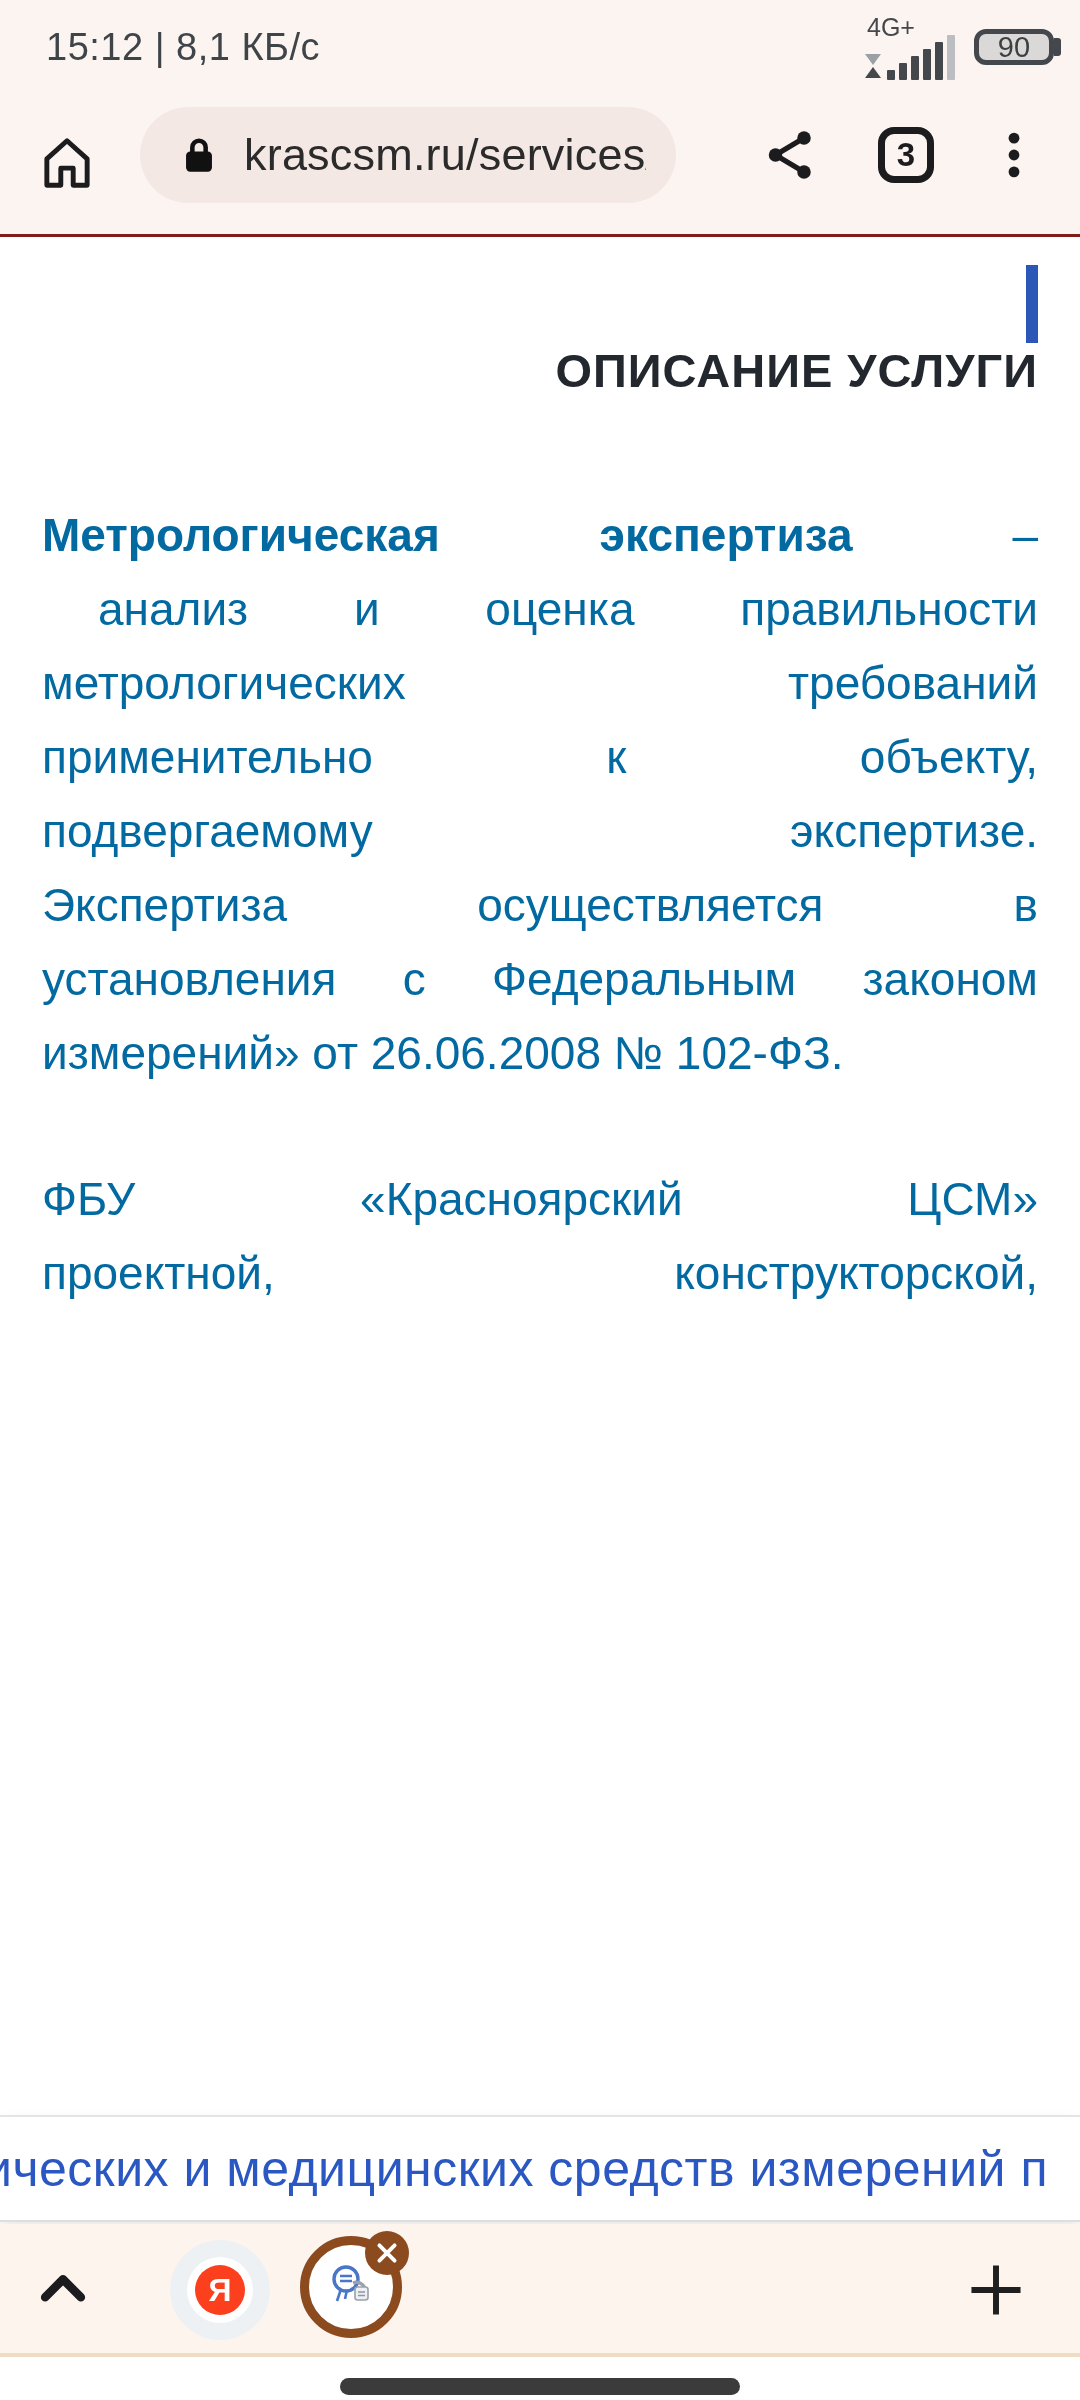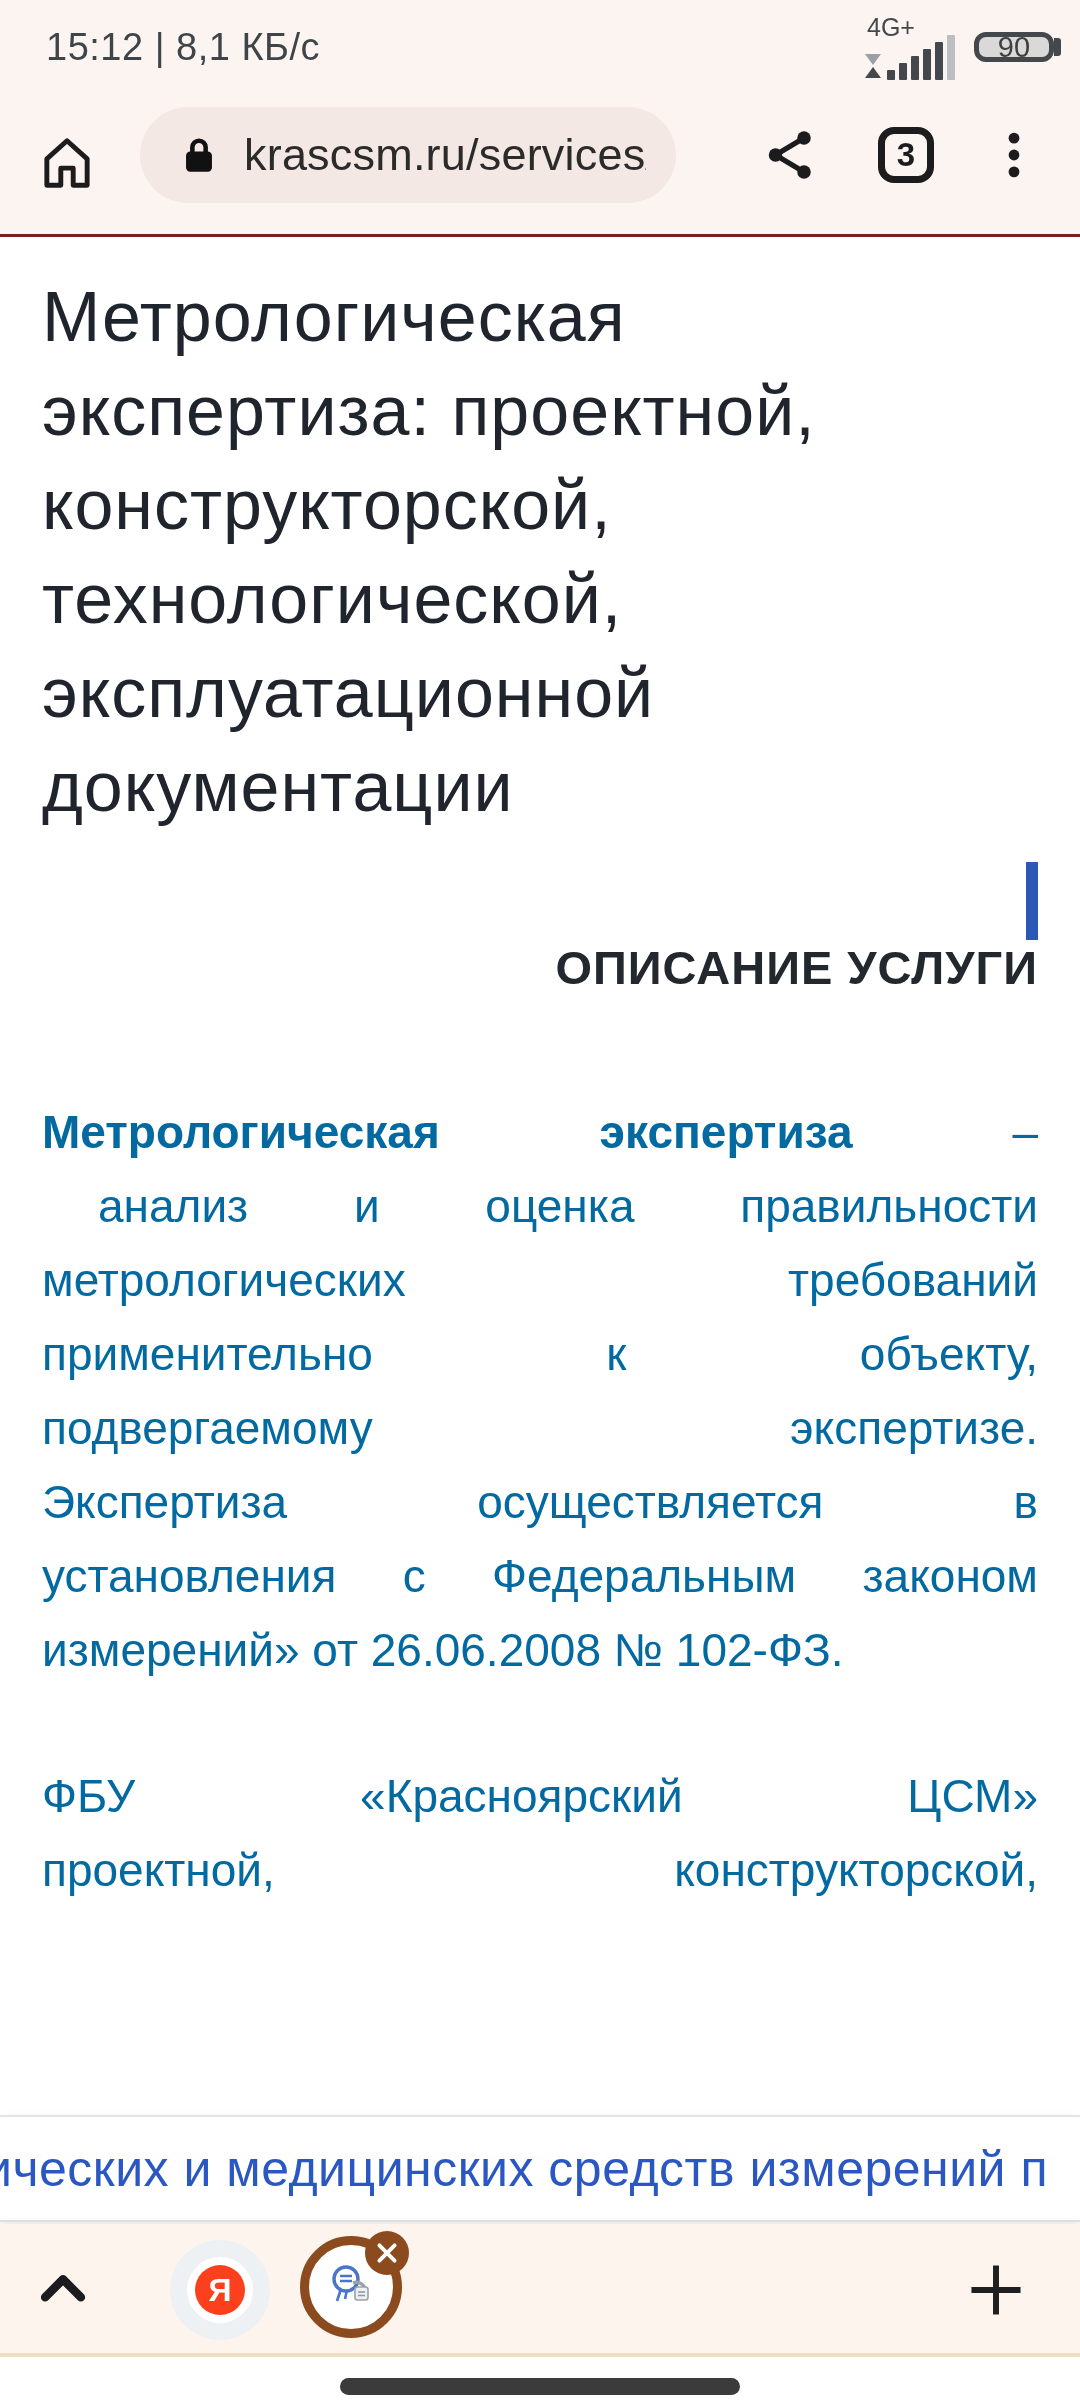--- a/index.html
+++ b/index.html
@@ -24,21 +24,21 @@
   .signal-wrap { display:flex; flex-direction:column; align-items:flex-start; }
   .net-label { font-size:25px; color:#44484c; line-height:26px; margin-left:2px; }
   .signal-row { display:flex; align-items:flex-end; gap:4px; height:40px; }
   .sig-arrows { display:flex; flex-direction:column; gap:2px; margin-right:2px; margin-bottom:2px; }
   .tri { width:0; height:0; border-left:8px solid transparent; border-right:8px solid transparent; }
   .tri.down { border-top:11px solid #9aa0a4; }
   .tri.up { border-bottom:11px solid #44484c; }
   .bar { width:8px; background:#44484c; border-radius:1px; }
   .bar.muted { background:#bcbfc2; }
   .battery {
-    width:80px; height:30px; border:5px solid #44484c; border-radius:12px;
+    width:80px; height:36px; border:5px solid #44484c; border-radius:12px;
     background:#dbd9d7; display:flex; align-items:center; justify-content:center;
     position:relative;
   }
   .battery .pct { font-size:29px; color:#3c4043; }
   .battery .nub {
     position:absolute; right:-12px; top:50%; transform:translateY(-50%);
     width:7px; height:18px; background:#44484c; border-radius:0 3px 3px 0;
   }
 
   .toolbar { position:absolute; top:95px; left:0; width:1080px; height:139px; }
@@ -201,28 +201,20 @@
       <svg width="54" height="54" viewBox="0 0 24 24">
         <circle cx="12" cy="4.5" r="2.4" fill="#1c1c1e"></circle>
         <circle cx="12" cy="12" r="2.4" fill="#1c1c1e"></circle>
         <circle cx="12" cy="19.5" r="2.4" fill="#1c1c1e"></circle>
       </svg>
     </div>
   </div>
 </div>
 
 <div class="content">
-  <h1 class="page-title">
-    <div class="tline">Метрологическая</div>
-    <div class="tline">экспертиза: проектной,</div>
-    <div class="tline">конструкторской,</div>
-    <div class="tline">технологической,</div>
-    <div class="tline">эксплуатационной</div>
-    <div class="tline">документации</div>
-  </h1>
 
   <div class="section-heading">
     <div class="accent-bar"></div>
     <div class="sh-text">ОПИСАНИЕ УСЛУГИ</div>
   </div>
 
   <div class="para">
     <div class="jline"><b>Метрологическая экспертиза</b> <span>–</span></div>
     <div class="jline indent">анализ и оценка правильности</div>
     <div class="jline">метрологических требований</div>

